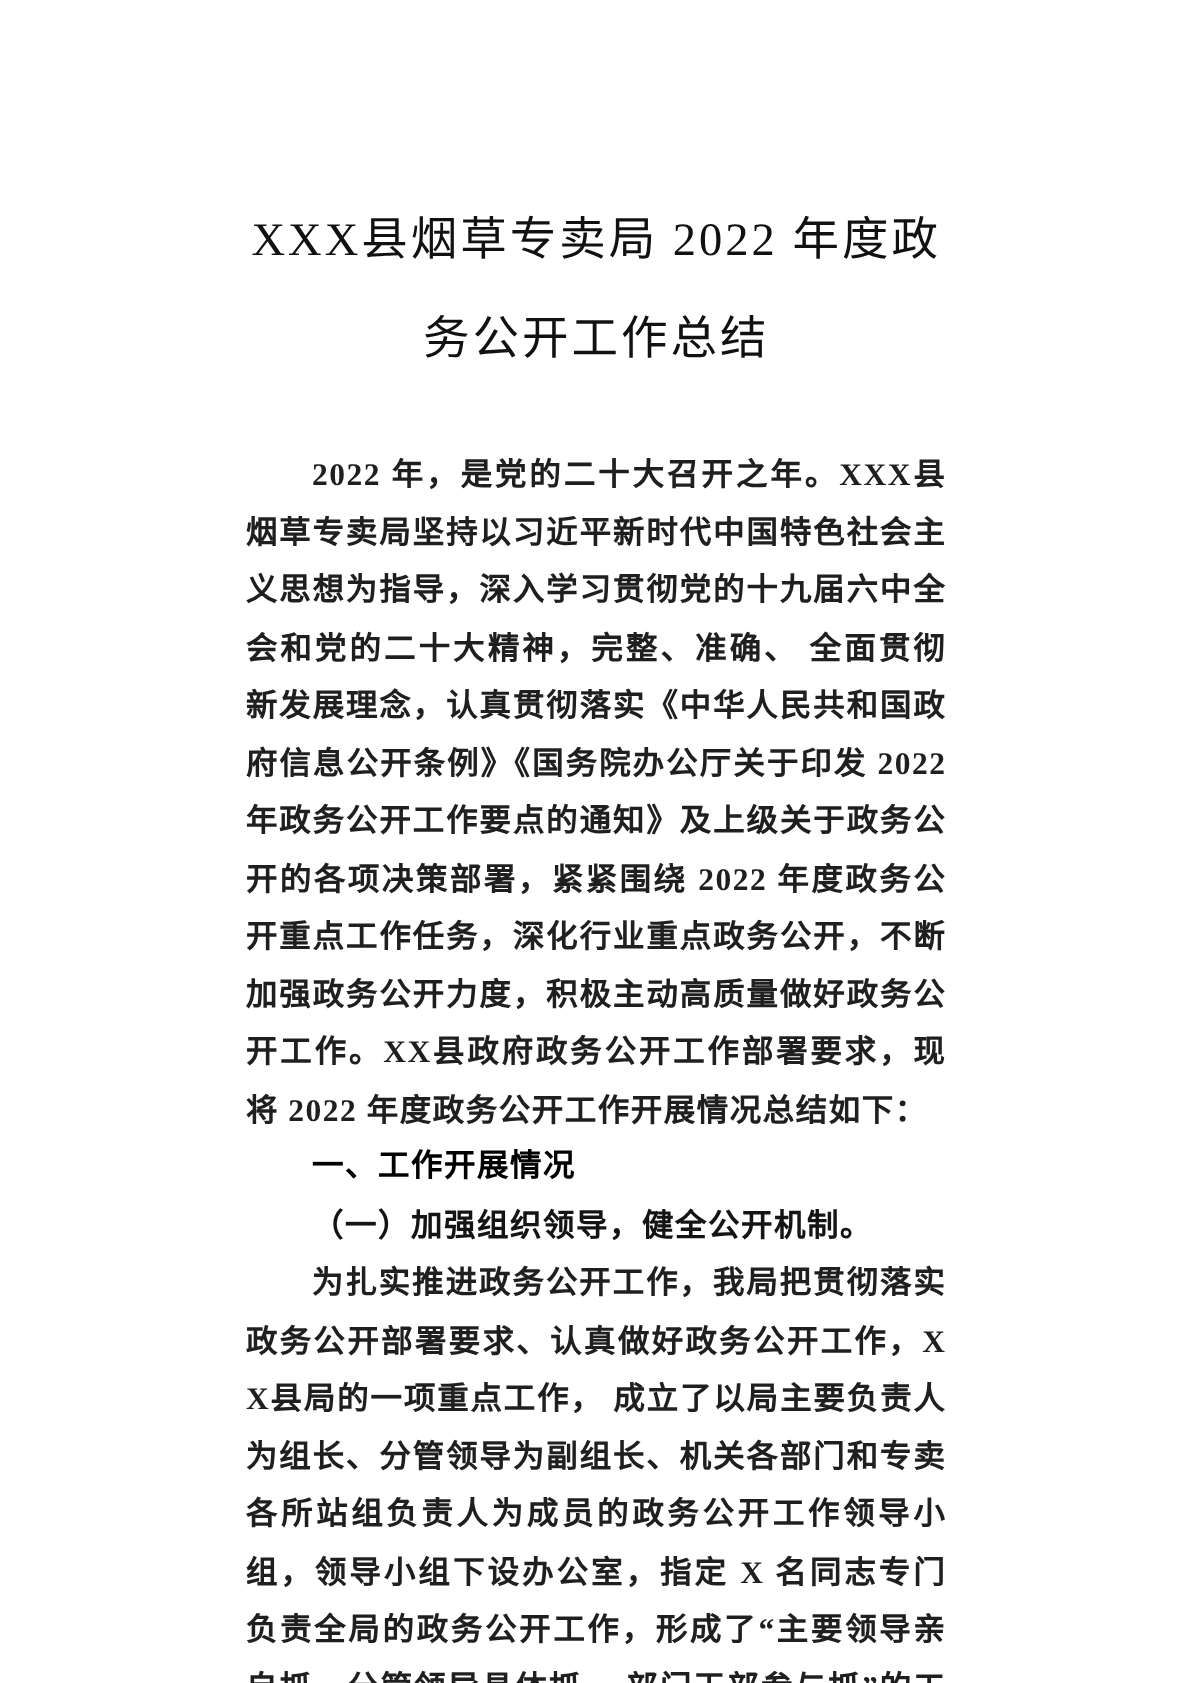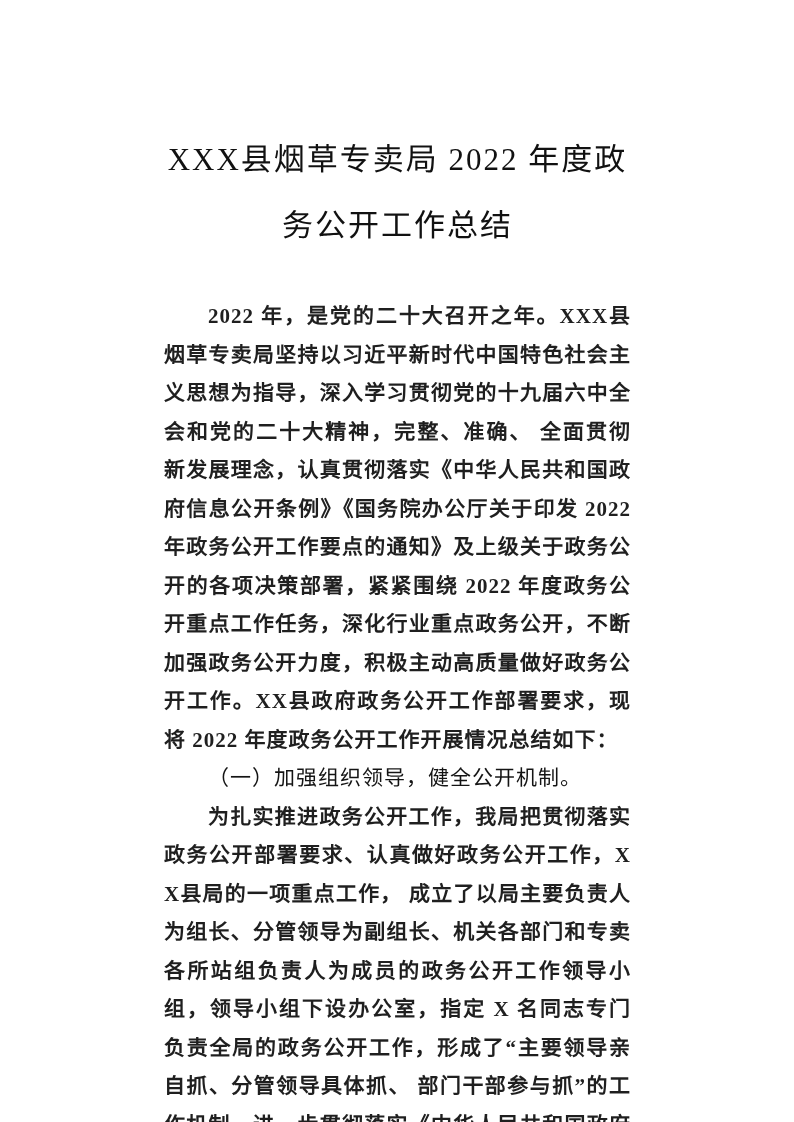--- a/index.html
+++ b/index.html
@@ -45,31 +45,32 @@
     font-weight: 700;
     color: #1f1f1f;
   }
   .heading-1 {
     font-family: "Liberation Sans", "DejaVu Sans", sans-serif;
     font-weight: 700;
     color: #000000;
   }
   .heading-2 {
     font-family: "Liberation Serif", "DejaVu Serif", serif;
-    font-weight: 400;
+    font-weight: 700;
     color: #141414;
   }
 </style>
 </head>
 <body>
 
 <div class="doc-page">
   <div class="doc-content">
     <h1 class="doc-title">XXX县烟草专卖局 2022 年度政务公开工作总结</h1>
 
     <p class="para para-body">2022 年，是党的二十大召开之年。XXX县烟草专卖局坚持以习近平新时代中国特色社会主义思想为指导，深入学习贯彻党的十九届六中全会和党的二十大精神，完整、准确、 全面贯彻新发展理念，认真贯彻落实《中华人民共和国政府信息公开条例》《国务院办公厅关于印发 2022 年政务公开工作要点的通知》及上级关于政务公开的各项决策部署，紧紧围绕 2022 年度政务公开重点工作任务，深化行业重点政务公开，不断加强政务公开力度，积极主动高质量做好政务公开工作。XX县政府政务公开工作部署要求，现将 2022 年度政务公开工作开展情况总结如下：</p>
 
+    <h2 class="para heading-1">一、工作开展情况</h2>
 
     <h3 class="para heading-2">（一）加强组织领导，健全公开机制。</h3>
 
     <p class="para para-body">为扎实推进政务公开工作，我局把贯彻落实政务公开部署要求、认真做好政务公开工作，XX县局的一项重点工作， 成立了以局主要负责人为组长、分管领导为副组长、机关各部门和专卖各所站组负责人为成员的政务公开工作领导小组，领导小组下设办公室，指定 X 名同志专门负责全局的政务公开工作，形成了“主要领导亲自抓、分管领导具体抓、 部门干部参与抓”的工作机制。进一步贯彻落实《中华人民共和国政府信息公开条例》，把推行政务公开工作作为密切</p>
   </div>
 </div>
 
 </body></html>

